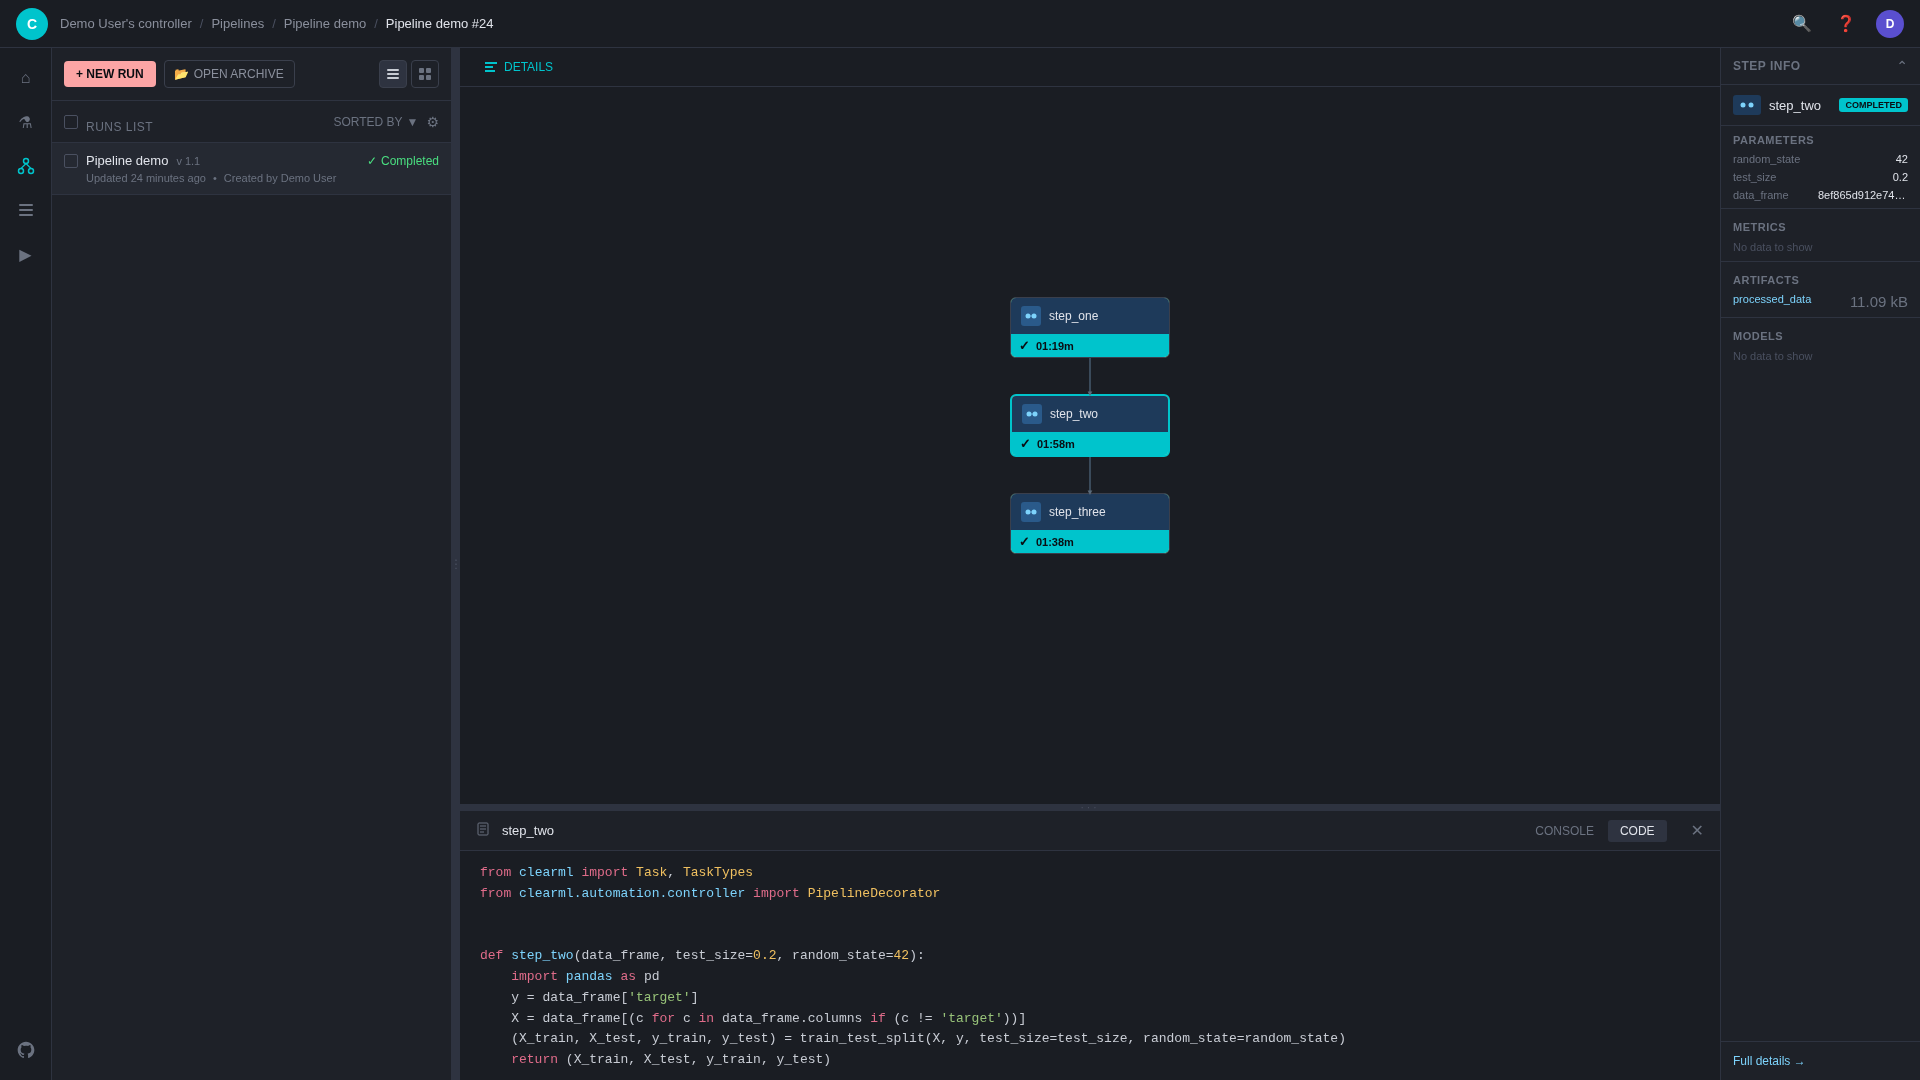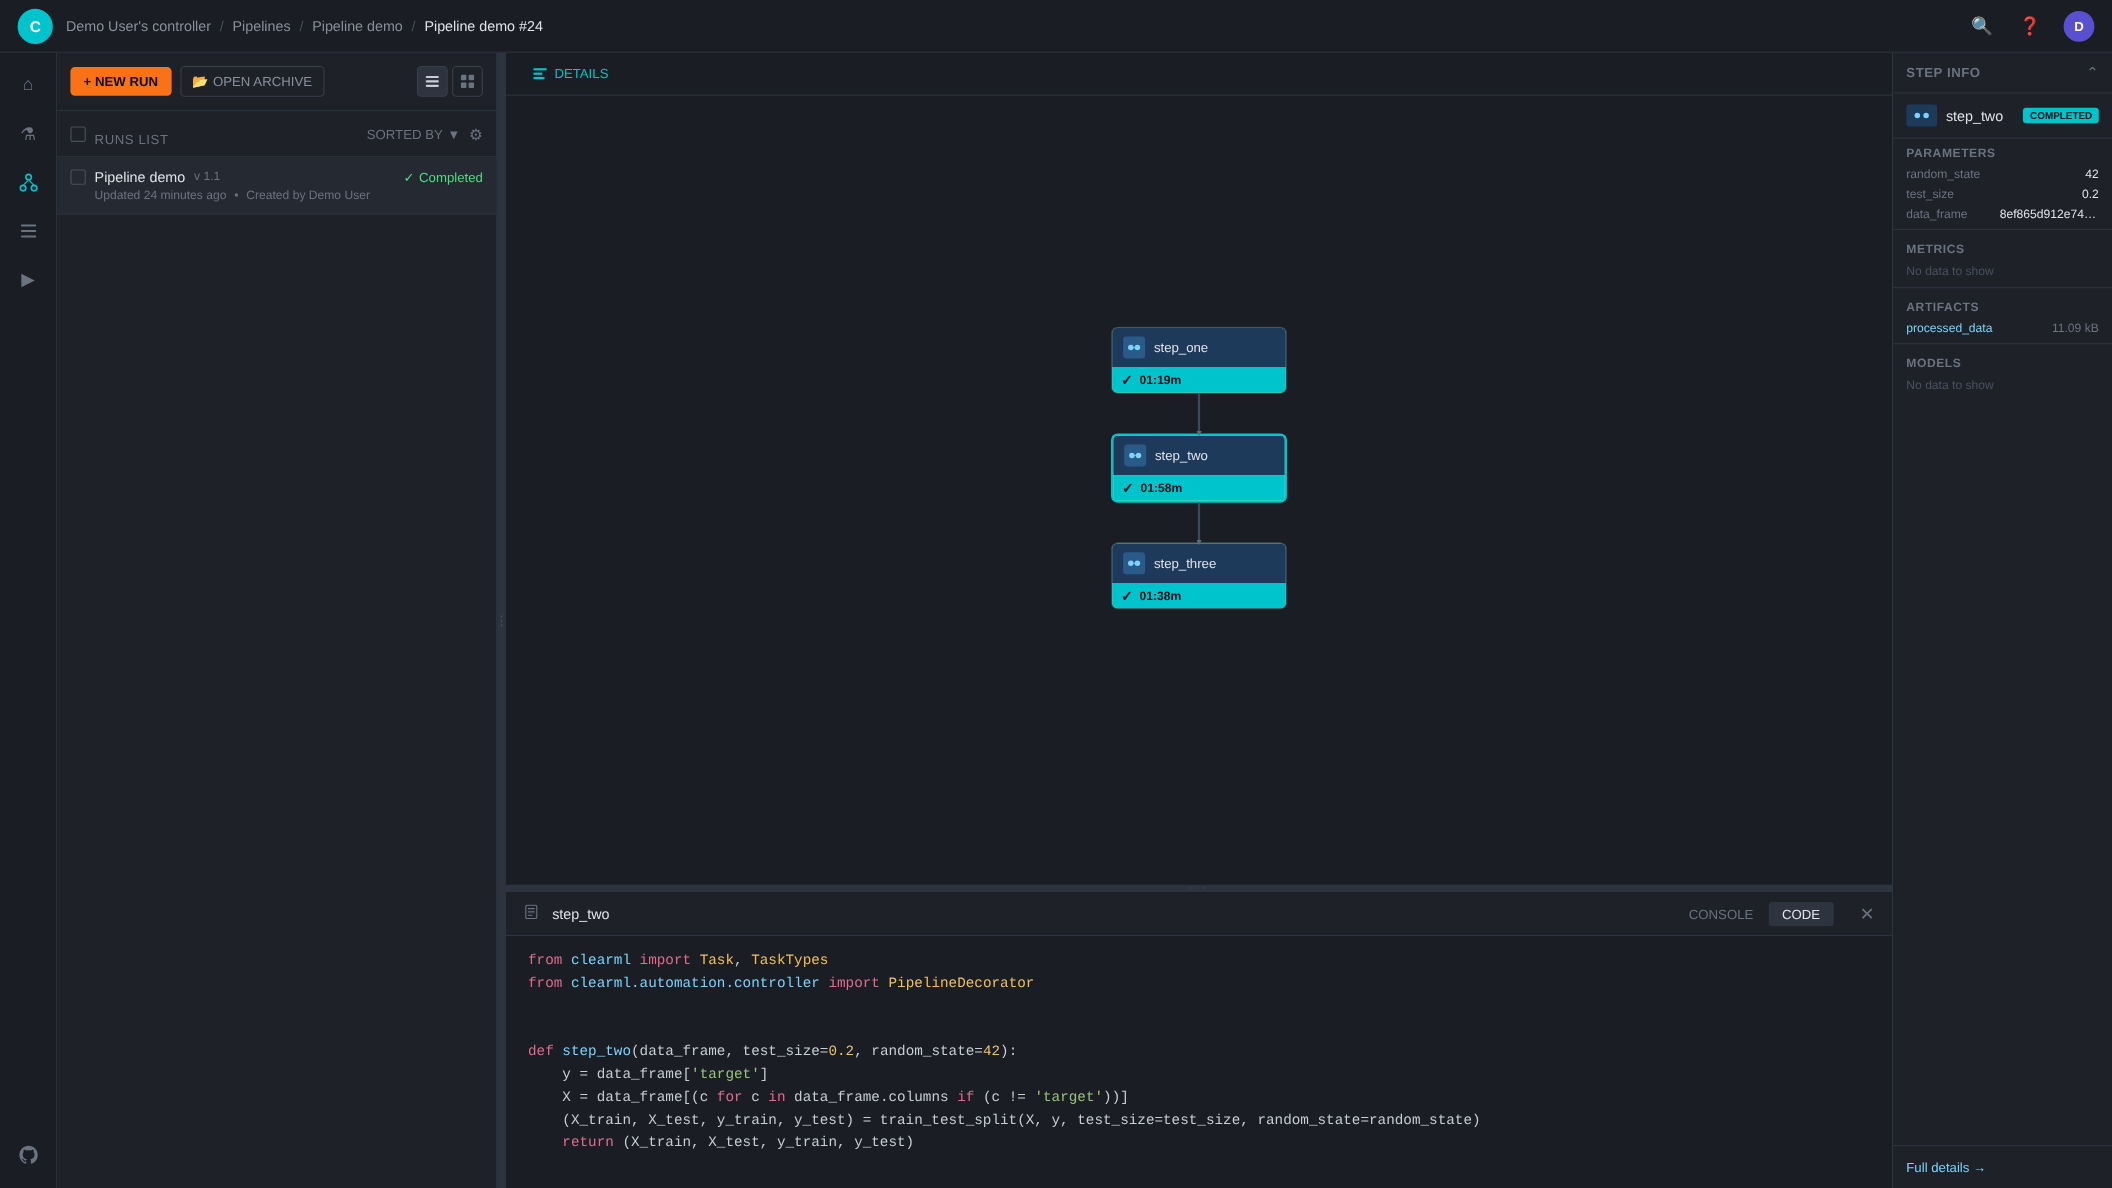--- a/index.html
+++ b/index.html
@@ -105,21 +105,21 @@
       flex-shrink: 0;
     }
     .runs-toolbar {
       padding: 12px;
       display: flex;
       align-items: center;
       gap: 8px;
       border-bottom: 1px solid #2e3340;
     }
     .btn-new-run {
-      background: #f97316;
+      background: #fca5a5;
       color: #0a0d12;
       border: none;
       border-radius: 4px;
       padding: 6px 12px;
       font-size: 12px;
       font-weight: 600;
       cursor: pointer;
       display: flex; align-items: center; gap: 4px;
     }
     .btn-open-archive {
@@ -416,21 +416,21 @@
     }
     .param-key { color: #6b7280; font-size: 11px; }
     .param-val { color: #e0e3ea; font-size: 11px; }
     .no-data { padding: 4px 12px; color: #4a5060; font-size: 11px; }
     .artifact-row {
       padding: 3px 12px;
       display: flex;
       justify-content: space-between;
     }
     .artifact-name { color: #7dd3fc; font-size: 11px; }
-    .artifact-size { color: #6b7280; font-size: 11px; margin-left: 28px; }
+    .artifact-size { color: #6b7280; font-size: 15px; margin-left: 28px; }
     .full-details-link {
       padding: 12px;
       border-top: 1px solid #2e3340;
       margin-top: auto;
       color: #7dd3fc;
       font-size: 12px;
       cursor: pointer;
       display: flex; align-items: center; gap: 4px;
     }
     .divider-line { border-top: 1px solid #2e3340; margin: 4px 0; }
@@ -661,20 +661,21 @@
           <button class="code-tab active">CODE</button>
         </div>
         <button class="close-panel-btn">✕</button>
       </div>
       <div class="code-content">
         <div class="code-line"><span class="kw-from">from</span> <span class="mod-name">clearml</span> <span class="kw-import">import</span> <span class="cls-name">Task</span>, <span class="cls-name">TaskTypes</span></div>
         <div class="code-line"><span class="kw-from">from</span> <span class="mod-name">clearml.automation.controller</span> <span class="kw-import">import</span> <span class="cls-name">PipelineDecorator</span></div>
         <div class="code-line">&nbsp;</div>
         <div class="code-line">&nbsp;</div>
         <div class="code-line"><span class="kw-def">def</span> <span class="fn-name">step_two</span>(<span class="param">data_frame, test_size=</span><span class="num">0.2</span><span class="param">, random_state=</span><span class="num">42</span><span class="param">):</span></div>
+        <div class="code-line">    <span class="kw-import">import</span> <span class="mod-name">pandas</span> <span class="kw-as">as</span> <span class="param">pd</span></div>
         <div class="code-line">    <span class="param">y = data_frame[</span><span class="str">'target'</span><span class="param">]</span></div>
         <div class="code-line">    <span class="param">X = data_frame[(c </span><span class="kw-in">for</span> <span class="param">c </span><span class="kw-in">in</span> <span class="param">data_frame.columns </span><span class="kw-if">if</span> <span class="param">(c != </span><span class="str">'target'</span><span class="param">))]</span></div>
         <div class="code-line">    <span class="param">(X_train, X_test, y_train, y_test) = train_test_split(X, y, test_size=test_size, random_state=random_state)</span></div>
         <div class="code-line">    <span class="kw-return">return</span> <span class="param">(X_train, X_test, y_train, y_test)</span></div>
 
       </div>
     </div>
   </div>
 
   <div class="step-info-panel">

